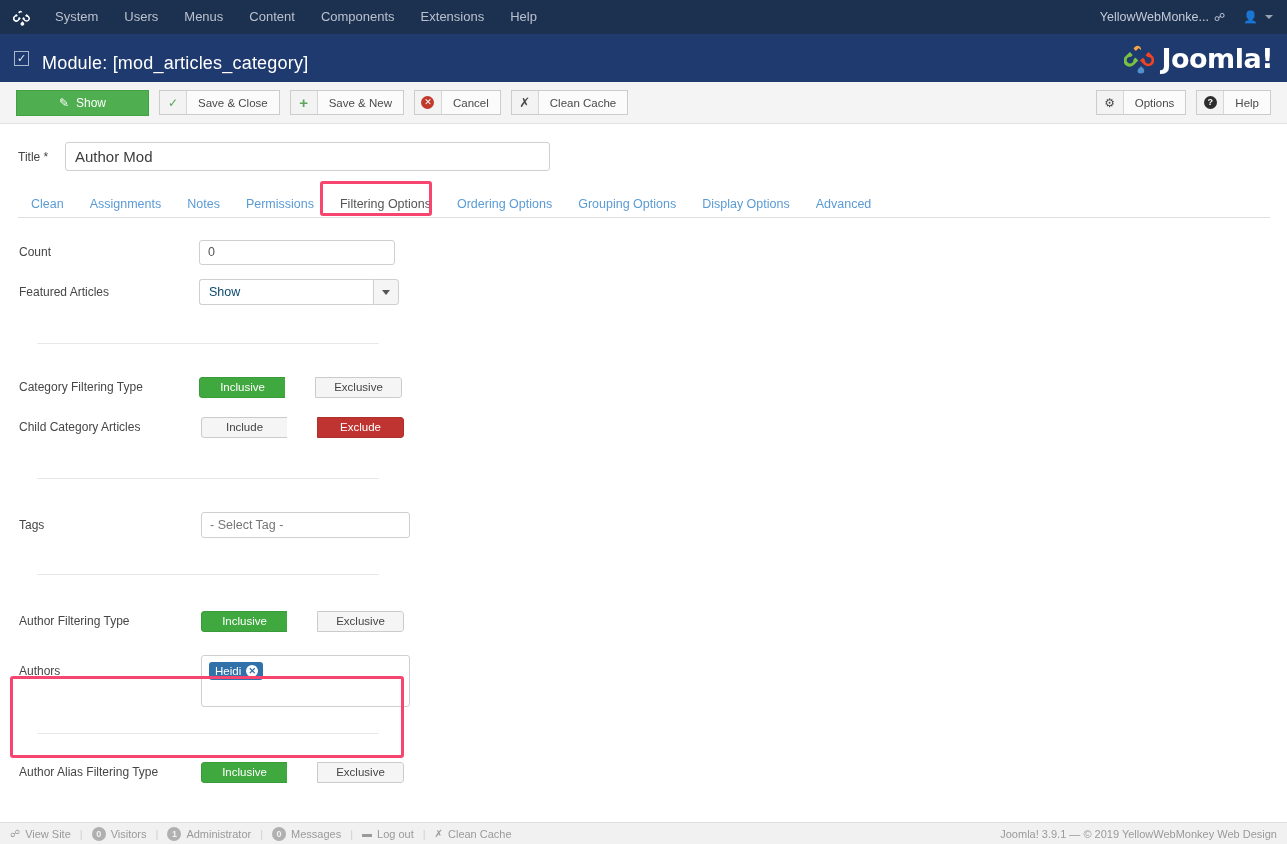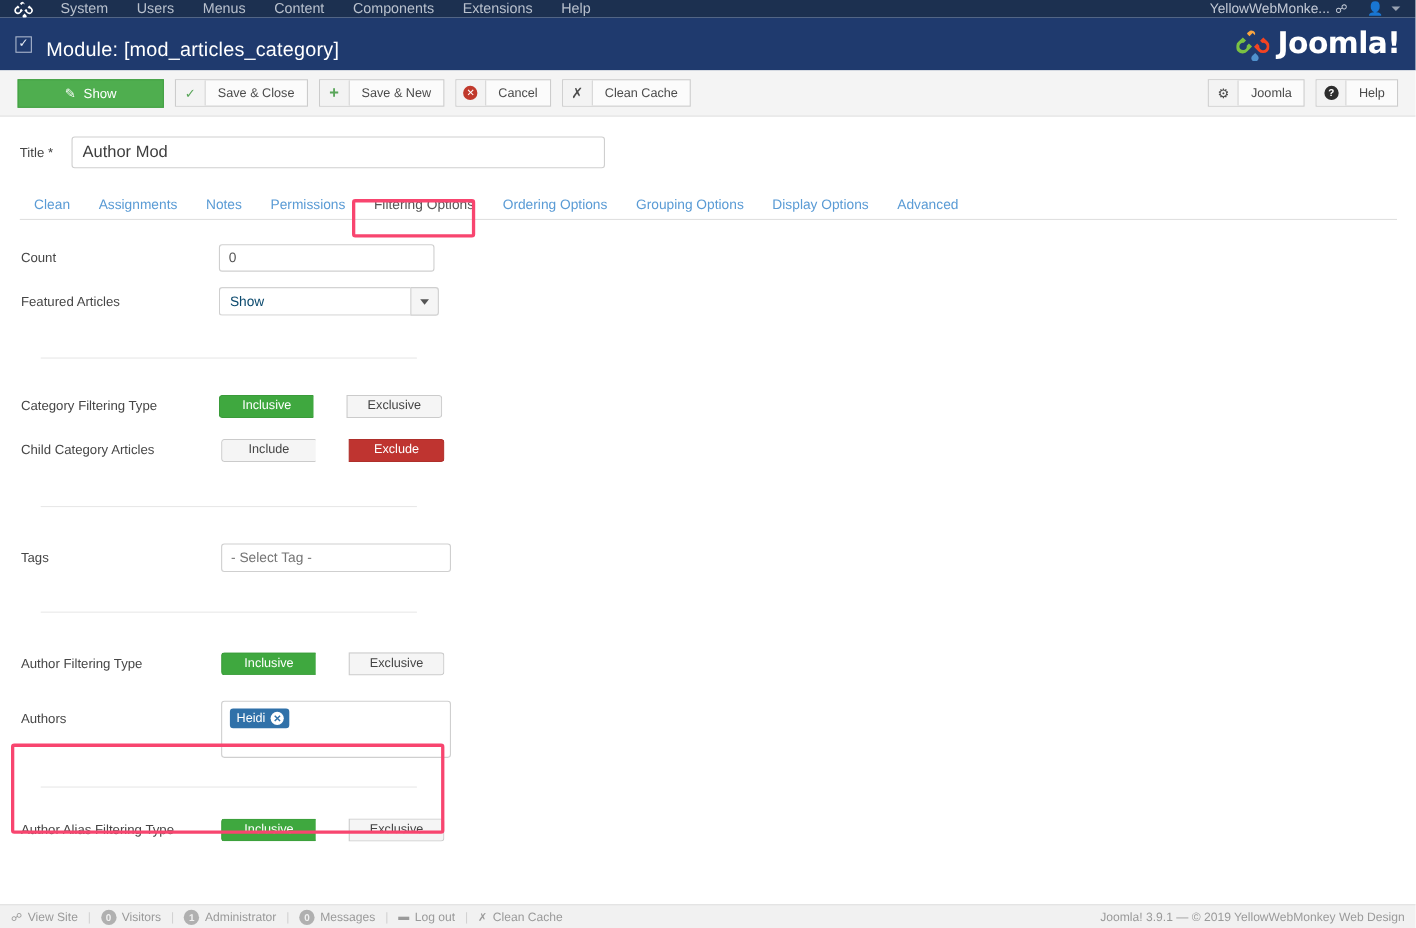--- a/index.html
+++ b/index.html
@@ -9,21 +9,21 @@
     background:#ffffff;
     font-family:"Liberation Sans", sans-serif;
     font-size:13px;
     color:#333;
     overflow:hidden;
     position:relative;
   }
 
   
   #topbar {
-    height:16px; background:#1c3050;
+    height:34px; background:#1c3050;
     display:flex; align-items:center;
     padding:0 10px;
     color:#b7bfcc;
   }
   #topbar .brand-icon {
     width:22px; height:22px; margin-right:10px;
     display:flex; align-items:center; justify-content:center;
     color:#ffffff; font-size:15px;
   }
   #topbar .menu { display:flex; align-items:center; }
@@ -254,21 +254,21 @@
     <span class="lbl">Cancel</span>
   </div>
   <div class="btn">
     <span class="ic" style="font-size:13px;">✗</span>
     <span class="lbl">Clean Cache</span>
   </div>
 
   <div class="right-group">
     <div class="btn" style="margin-right:10px;">
       <span class="ic">⚙</span>
-      <span class="lbl">Joomla</span>
+      <span class="lbl">Options</span>
     </div>
     <div class="btn">
       <span class="ic">
           <span class="icon-circle-dark">?</span>
         </span>
       <span class="lbl">Help</span>
     </div>
   </div>
 </div>
 

